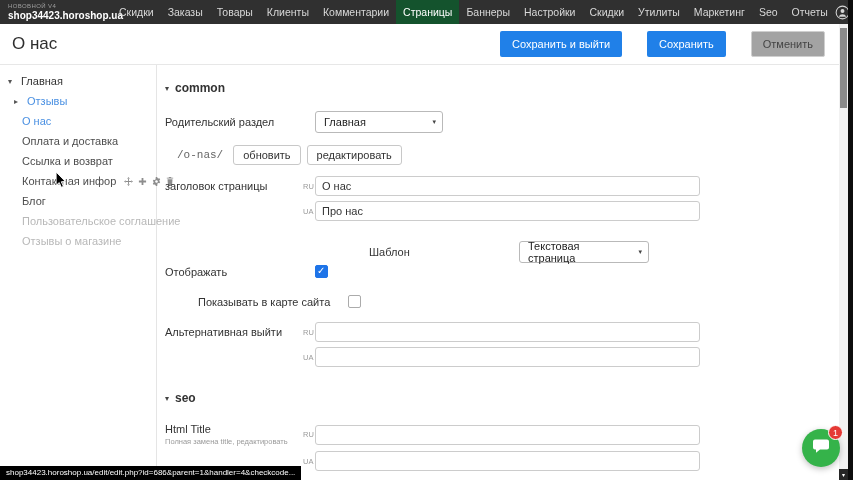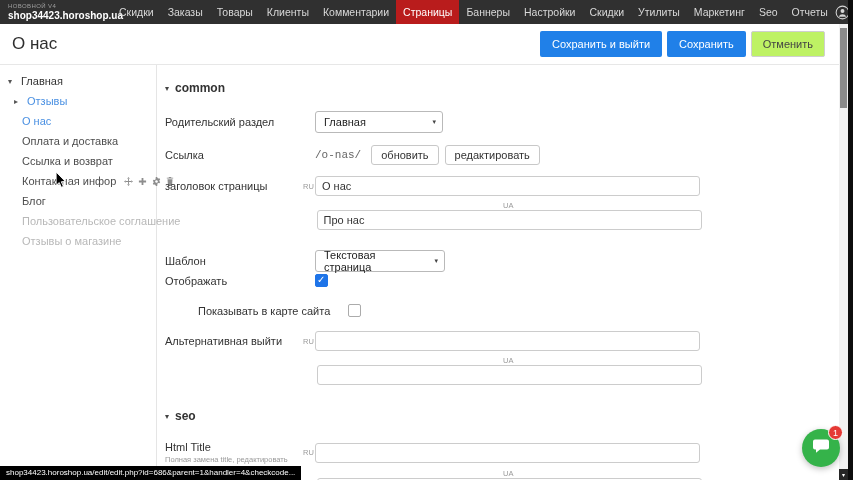--- a/index.html
+++ b/index.html
@@ -8,30 +8,30 @@
     width:853px; height:480px; position:relative; overflow:hidden;
     font-family:"Liberation Sans", sans-serif; background:#fff;
   }
   
   .topbar { height:24px; background:#303030; display:flex; align-items:stretch; position:relative; z-index:6; }
   .brand { padding:2px 10px 2px 8px; display:flex; flex-direction:column; justify-content:center; min-width:112px; }
   .brand-small { font-size:6px; color:#9f9f9f; letter-spacing:.4px; line-height:7px; }
   .brand-name { font-size:10px; font-weight:bold; color:#fff; line-height:11px; }
   .topnav { display:flex; align-items:stretch; }
   .topnav-item { font-size:10.5px; padding:0 7px; display:flex; align-items:center; color:#d8d8d8; cursor:pointer; white-space:nowrap; }
-  .topnav-item.active { background:#b91c1c; color:#fff; }
+  .topnav-item.active { background:#14532d; color:#fff; }
   .topbar-right { margin-left:auto; display:flex; align-items:center; gap:9px; padding-right:16px; }
   .topbar-right svg { display:block; }
   
   .page-header { height:41px; border-bottom:1px solid #e7e7e7; display:flex; align-items:center; padding:0 12px; background:#fff; }
   .page-title { font-size:17px; font-weight:400; color:#2e2e2e; margin:0; }
-  .header-actions { margin-left:auto; display:flex; gap:5px; padding-right:16px; }
+  .header-actions { margin-left:auto; display:flex; gap:25px; padding-right:16px; }
   .btn { font-size:11px; border-radius:2px; padding:6px 11px; border:1px solid transparent; cursor:pointer; font-family:inherit; line-height:12px; }
   .btn-primary { background:#2080e8; color:#fff; }
-  .btn-secondary { background:#bef264; border-color:#cfcfcf; color:#444; }
+  .btn-secondary { background:#a3a3a3; border-color:#cfcfcf; color:#444; }
   
   .layout { display:flex; height:415px; position:relative; }
   .sidebar { width:157px; border-right:1px solid #e5e5e5; padding-top:6px; flex-shrink:0; }
   .tree-item { height:20px; display:flex; align-items:center; font-size:11px; color:#4d4d4d; padding-left:22px; cursor:pointer; white-space:nowrap; }
   .tree-item.root { padding-left:8px; color:#333; }
   .tarrow { font-size:8px; color:#555; margin-right:5px; width:8px; display:inline-block; }
   .tree-item.link { color:#4a90e2; }
   .tree-item.active { color:#4a90e2; }
   .tree-item.disabled { color:#b8b8b8; }
   .tree-icons { display:flex; gap:5px; margin-left:8px; align-items:center; }
@@ -50,22 +50,22 @@
   .fselect { position:relative; height:22px; border:1px solid #b9b9b9; border-radius:3px; background:#fff; font-size:11px; display:flex; align-items:center; padding:0 20px 0 8px; width:128px; color:#222; cursor:pointer; }
   .sel-arrow { position:absolute; right:6px; font-size:7px; color:#444; }
   .link-val { font-size:11px; color:#666; margin-right:10px;font-family:Liberation Mono, monospace; }
   .mini-btn { font-size:11px; border:1px solid #c8c8c8; background:#fff; border-radius:3px; padding:3px 9px; margin-right:6px; color:#333; cursor:pointer; font-family:inherit; }
   .checkbox { width:13px; height:13px; border:1px solid #ababab; border-radius:2px; background:#fff; position:relative; cursor:pointer; }
   .checkbox.checked { background:#1e74e8; border-color:#1e74e8; }
   .checkbox.checked::after { content:"✓"; color:#fff; font-size:10px; position:absolute; top:-1px; left:1px; }
   .r-parent { margin-top:16px; }
   .r-link { margin-top:12px; }
   .r-title { margin-top:11px; }
-  .r-sub { margin-top:5px;flex-direction:column; }
-  .r-template { margin-top:20px; }
+  .r-sub { margin-top:5px; }
+  .r-template { margin-top:20px;justify-content:center; }
   .r-display { margin-top:2px; }
   .r-sitemap { margin-top:17px;padding-left:33px; }
   .r-alt { margin-top:14px; }
   .r-html { margin-top:18px;align-items:center; }
   
   .right-strip { position:absolute; top:0; right:0; width:5px; height:480px; background:#0d0d0d; z-index:20; }
   .scrollbar { position:absolute; top:24px; right:5px; width:9px; bottom:0; background:#f2f2f2; z-index:15; }
   .sb-thumb { position:absolute; top:4px; left:1px; width:7px; height:80px; background:#8a8a8a; cursor:pointer; }
   .sb-btn { position:absolute; bottom:0; left:0; width:9px; height:11px; background:#262626; color:#fff; font-size:6px; display:flex; align-items:center; justify-content:center; cursor:pointer; }
   .statusbar { position:absolute; left:0; bottom:0; background:#000; color:#fff; font-size:8px; padding:2px 6px 3px; z-index:25; white-space:nowrap; }
@@ -190,21 +190,20 @@
     <div class="frow r-parent">
       <span class="flabel">Родительский раздел</span>
       <span class="lang"></span>
       <div class="fselect">
         <span>Главная</span>
         <span class="sel-arrow">▾</span>
       </div>
     </div>
 
     <div class="frow r-link">
-      <span class="flabel">Ссылка</span>
       <span class="lang"></span>
       <span class="link-val">/o-nas/</span>
       <button class="mini-btn">обновить</button>
       <button class="mini-btn">редактировать</button>
     </div>
 
     <div class="frow r-title">
       <span class="flabel">заголовок страницы</span>
       <span class="lang">RU</span>
       <input class="finput" type="text" value="О нас" style="">

